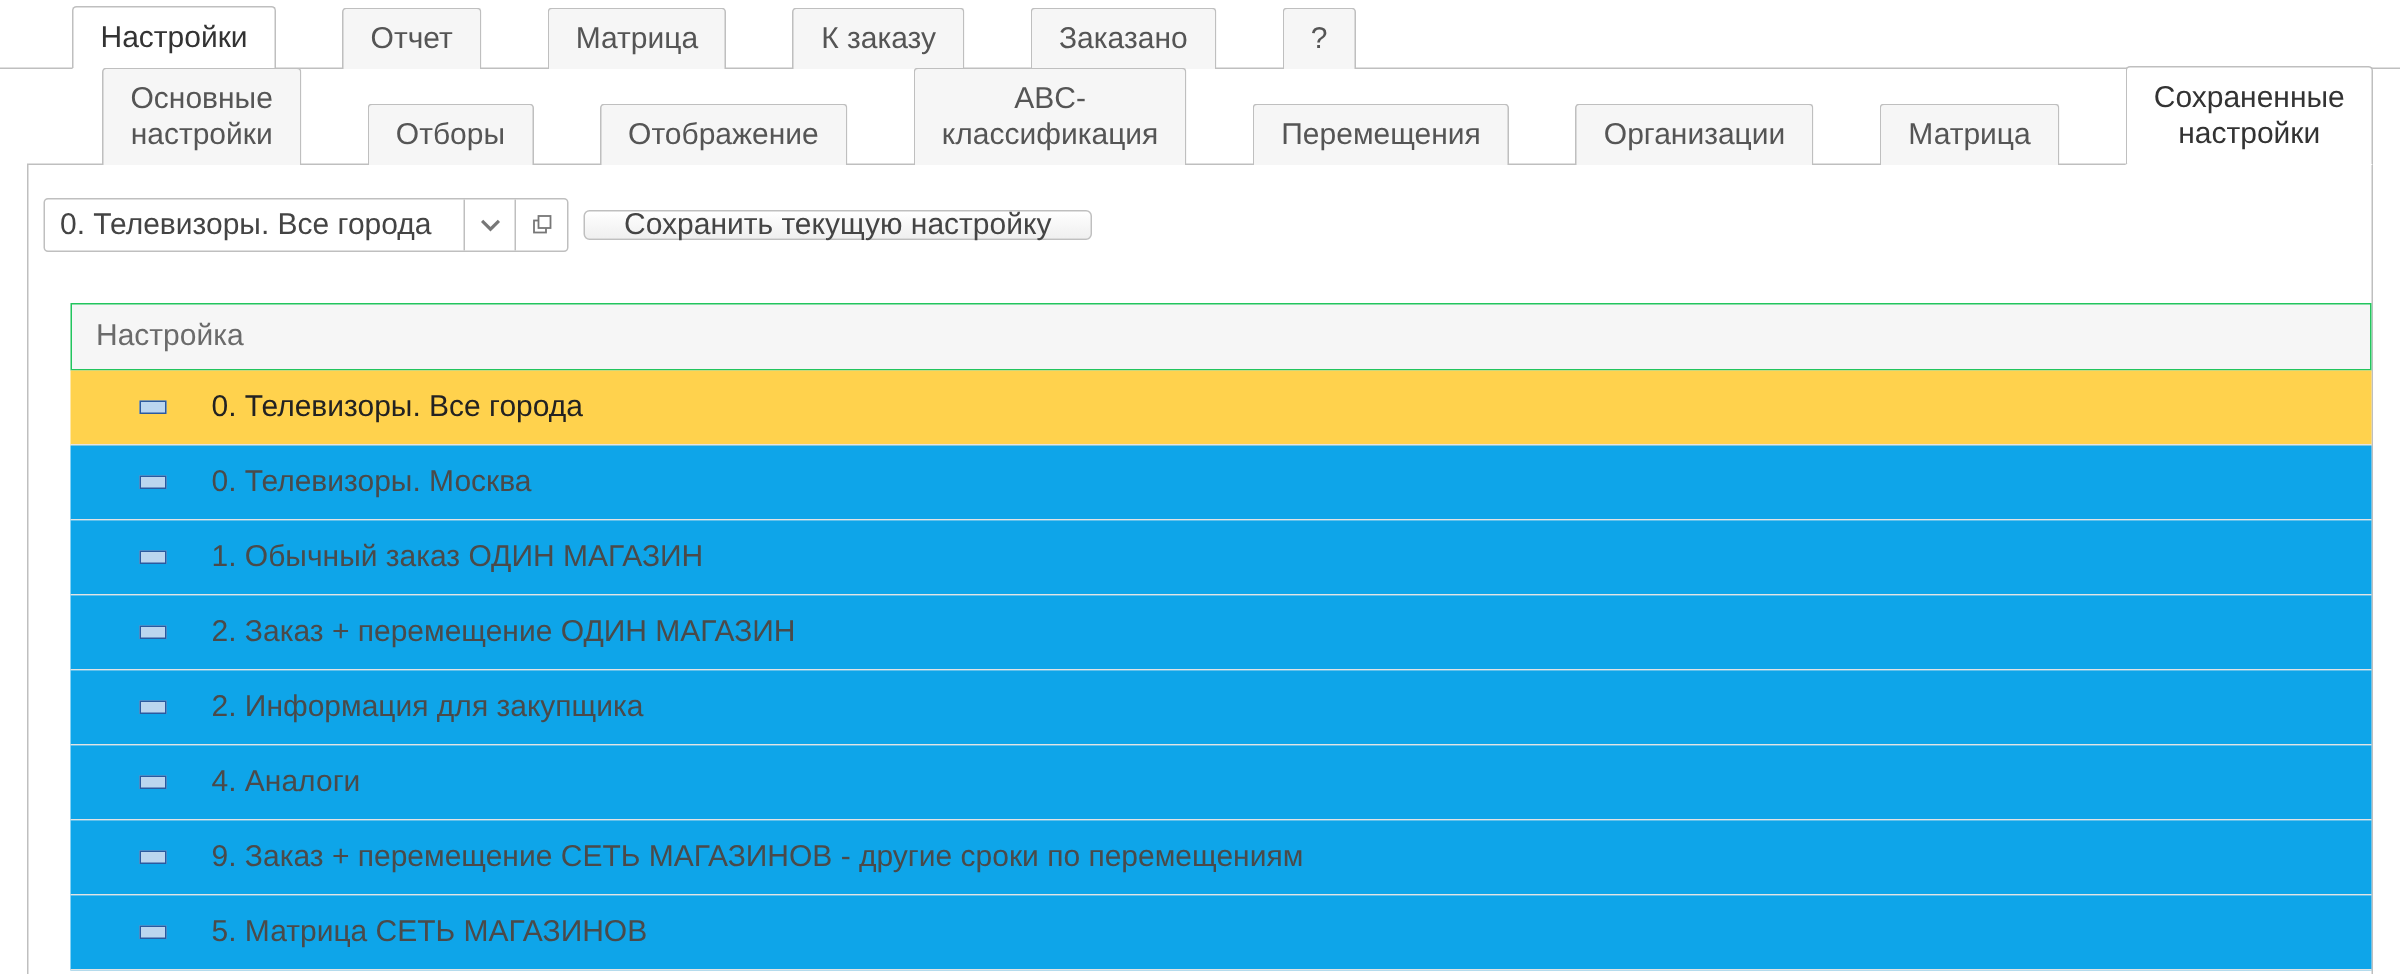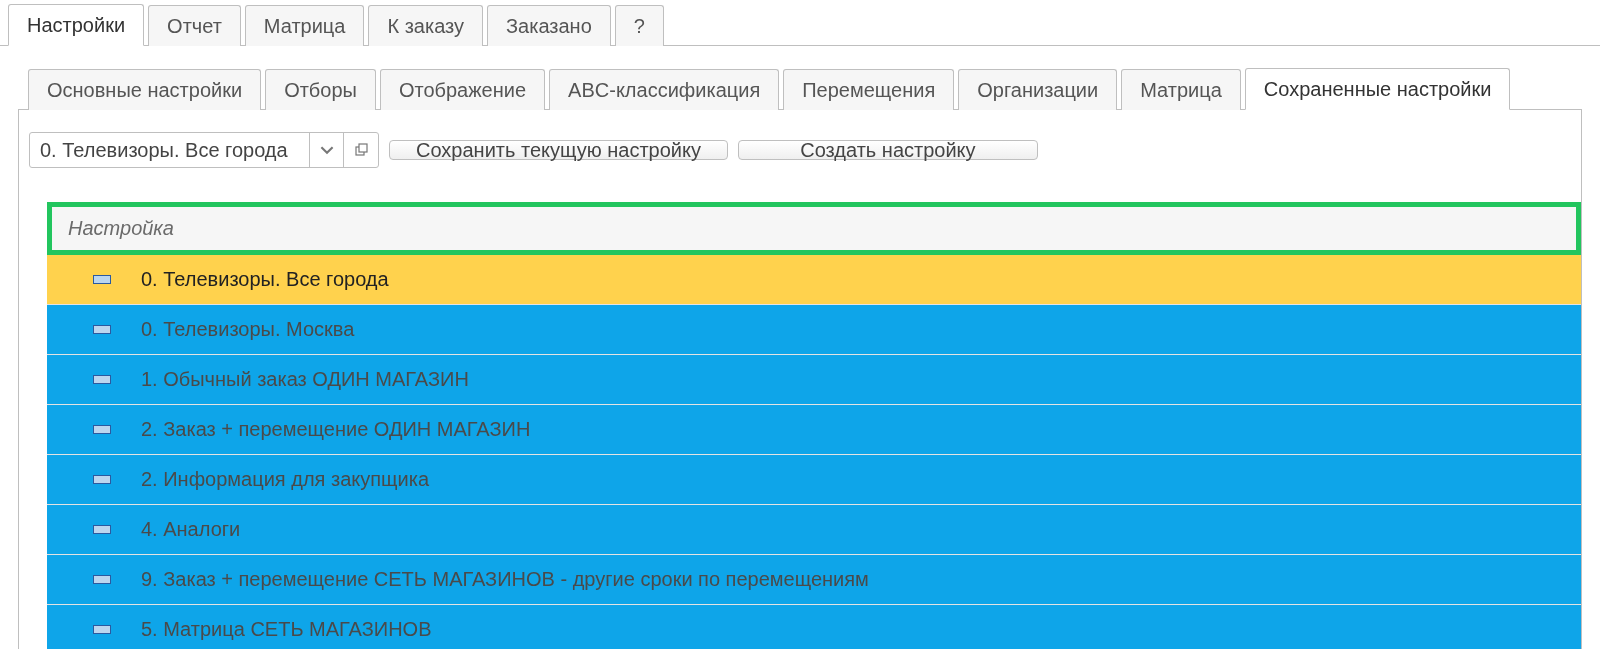--- a/index.html
+++ b/index.html
@@ -25,20 +25,21 @@
     border: 1px solid #bfbfbf;
     border-bottom: none;
     background: #f6f6f6;
     color: #555;
     border-radius: 3px 3px 0 0;
     margin-right: 4px;
     cursor: pointer;
     position: relative;
     top: 1px;
     line-height: 1.2;
+    margin-left: 40px;
   }
   .tabs-primary .tab { font-size: 20px; }
   .tab.active {
     background: #fff;
     color: #333;
     top: 1px;
     border-bottom: 1px solid #fff;
   }
 
   
@@ -109,25 +110,24 @@
   
   .list-area {
     border: 1px solid #bfbfbf;
     border-top: none;
     padding: 12px 0 4px 28px;
   }
   .list-header {
     display: flex;
     align-items: center;
     background: #f6f6f6;
-    border: 5px solid #22c55e;
+    border: 1px solid #22c55e;
     padding: 10px 16px;
     color: #6b6b6b;
     font-size: 20px;
-    font-style: italic;
   }
   .rows { }
   .row {
     display: flex;
     align-items: center;
     height: 50px;
     border-bottom: 1px solid #e3e3e3;
     padding-left: 46px;
     gap: 30px;
     cursor: pointer;
@@ -188,23 +188,20 @@
             <rect x="2" y="4" width="8" height="8" fill="none" stroke="#777" stroke-width="1.2"></rect>
             <rect x="5" y="1" width="8" height="8" fill="#fff" stroke="#777" stroke-width="1.2"></rect>
           </svg>
       </div>
     </div>
 
     <div class="btn">
       <span>Сохранить текущую настройку</span>
     </div>
 
-    <div class="btn wide">
-      <span>Создать настройку</span>
-    </div>
   </div>
 
   <div class="list-area">
     <div class="list-header">
       <span>Настройка</span>
     </div>
     <div class="rows" id="rows">
         <div class="row selected">
           <div class="item-icon"></div>
           <div class="item-label">0. Телевизоры. Все города</div>

